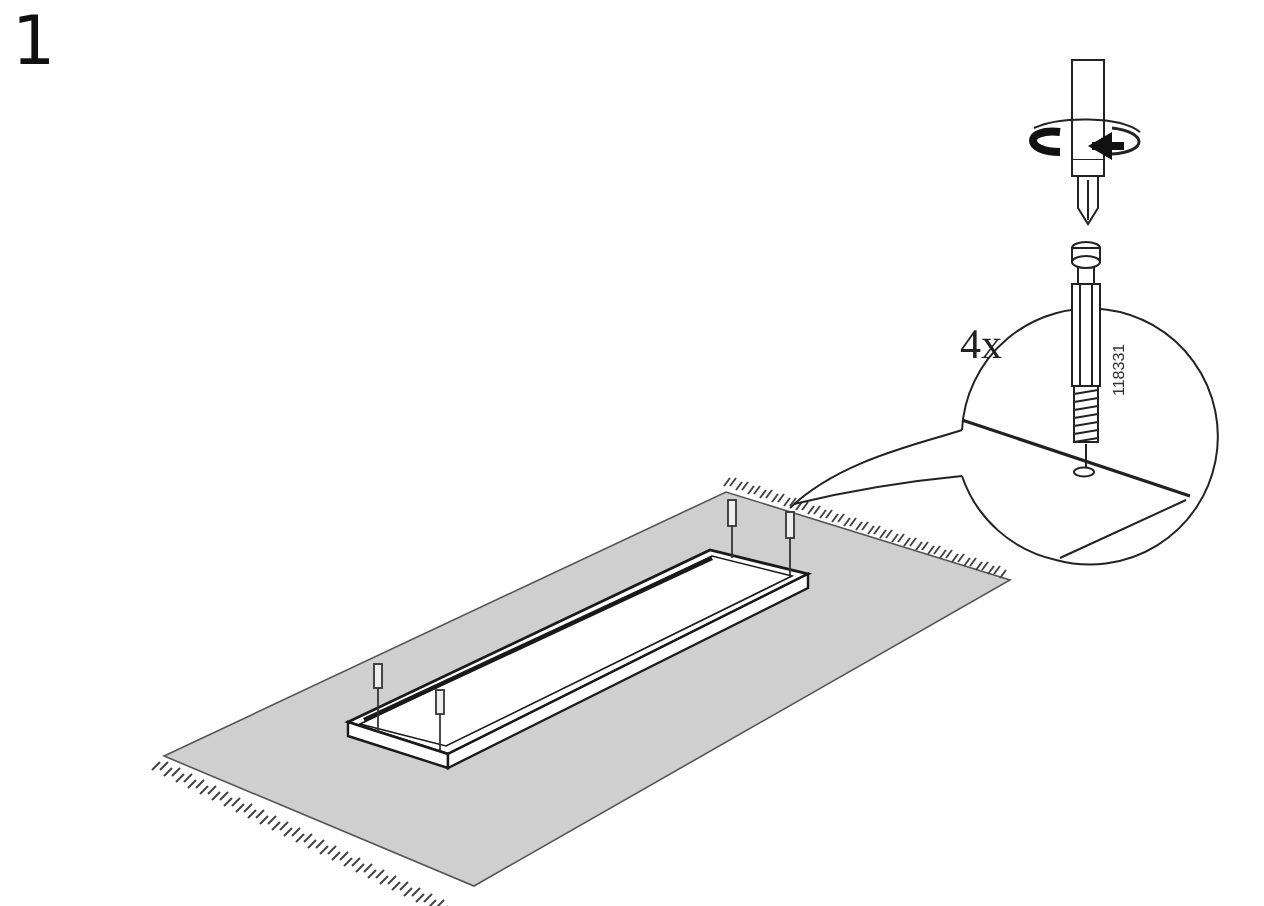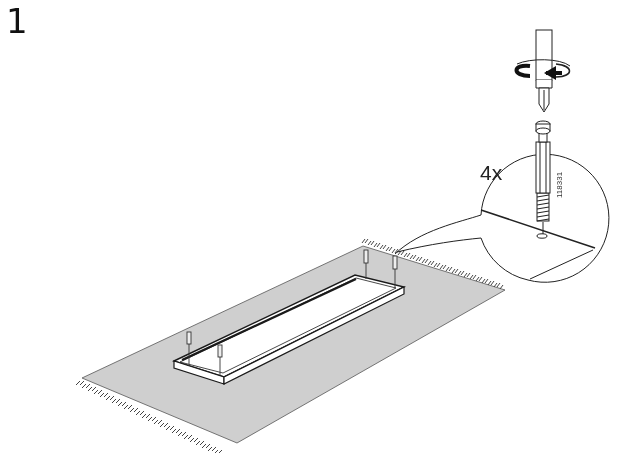--- a/index.html
+++ b/index.html
@@ -1,18 +1,18 @@
 <!DOCTYPE html>
 <html><head>
   <meta charset="utf-8">
   <style>
     html, body { margin: 0; padding: 0; background: #ffffff; }
     body { width: 632px; height: 453px; position: relative; overflow: hidden; font-family: "Liberation Sans", sans-serif; }
     .step-number { position: absolute; left: 6px; top: 4px; font-family: "DejaVu Sans", sans-serif; font-size: 34px; color: #111; line-height: 1; }
-    .qty-label { position: absolute; left: 480px; top: 162px; font-family: Liberation Sans, sans-serif; font-size: 21px; color: #222; line-height: 1; }
+    .qty-label { position: absolute; left: 480px; top: 162px; font-family: Liberation Serif, serif; font-size: 21px; color: #222; line-height: 1; }
     .part-number { position: absolute; left: 555px; top: 198px; font-family: "Liberation Sans", sans-serif; font-size: 8px; color: #333; transform: rotate(-90deg); transform-origin: left top; white-space: nowrap; }
     svg.art { position: absolute; left: 0; top: 0; }
   </style>
 </head>
 <body>
 
 <div class="step-number">1</div>
 
 <svg class="art" width="632" height="453" viewBox="0 0 632 453">
 

